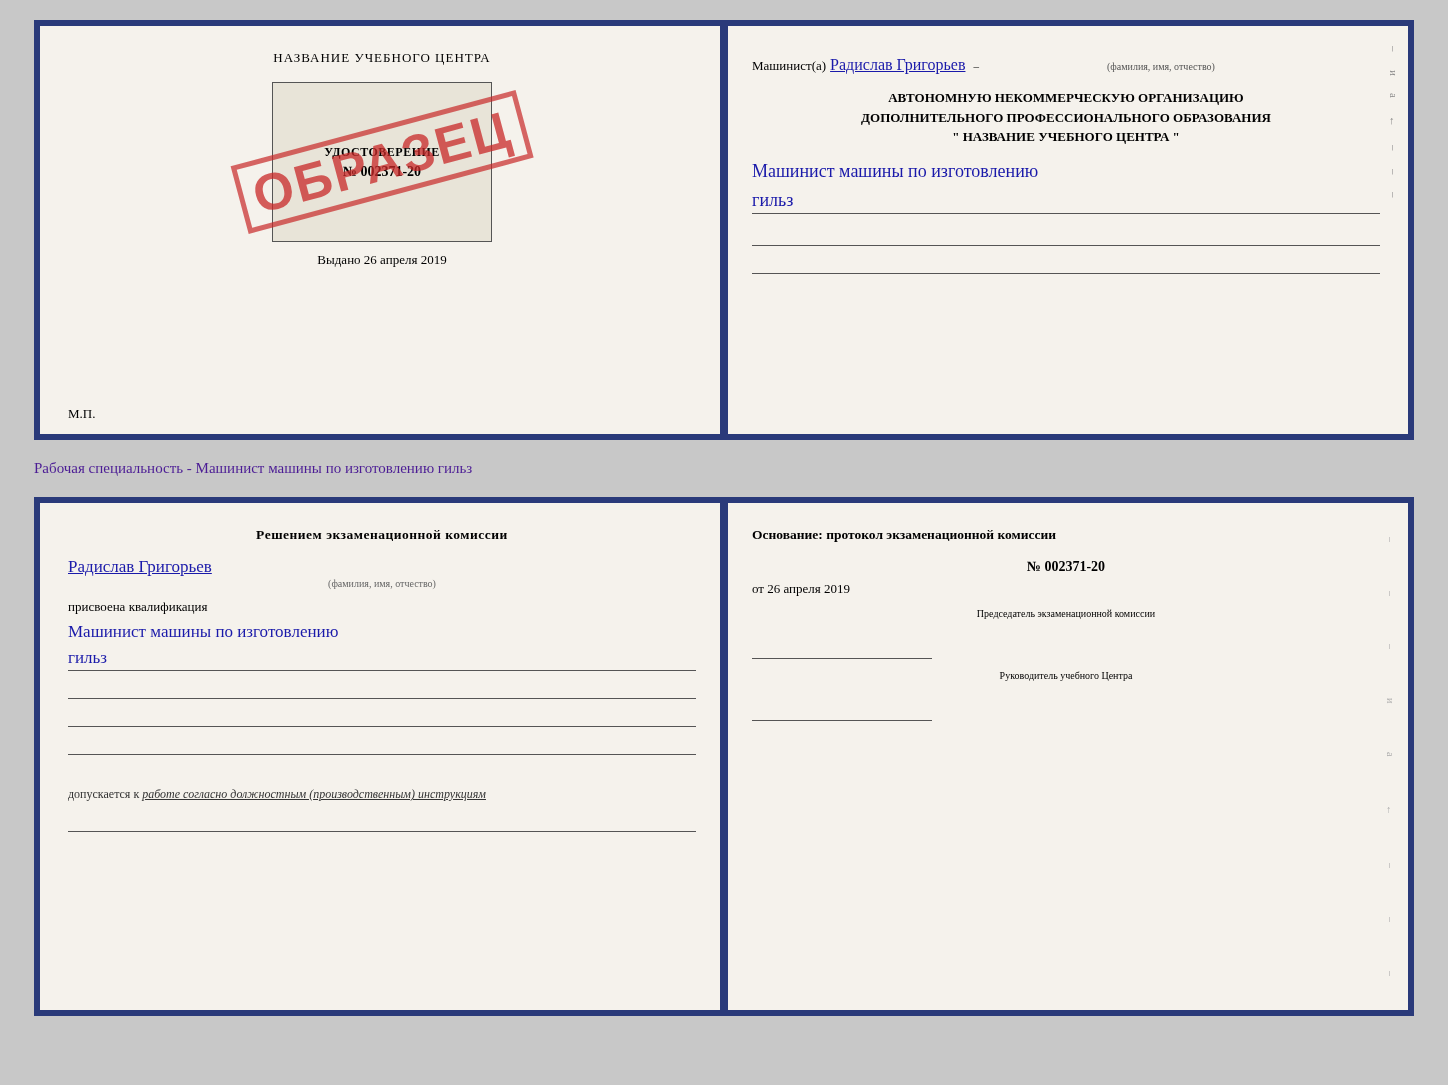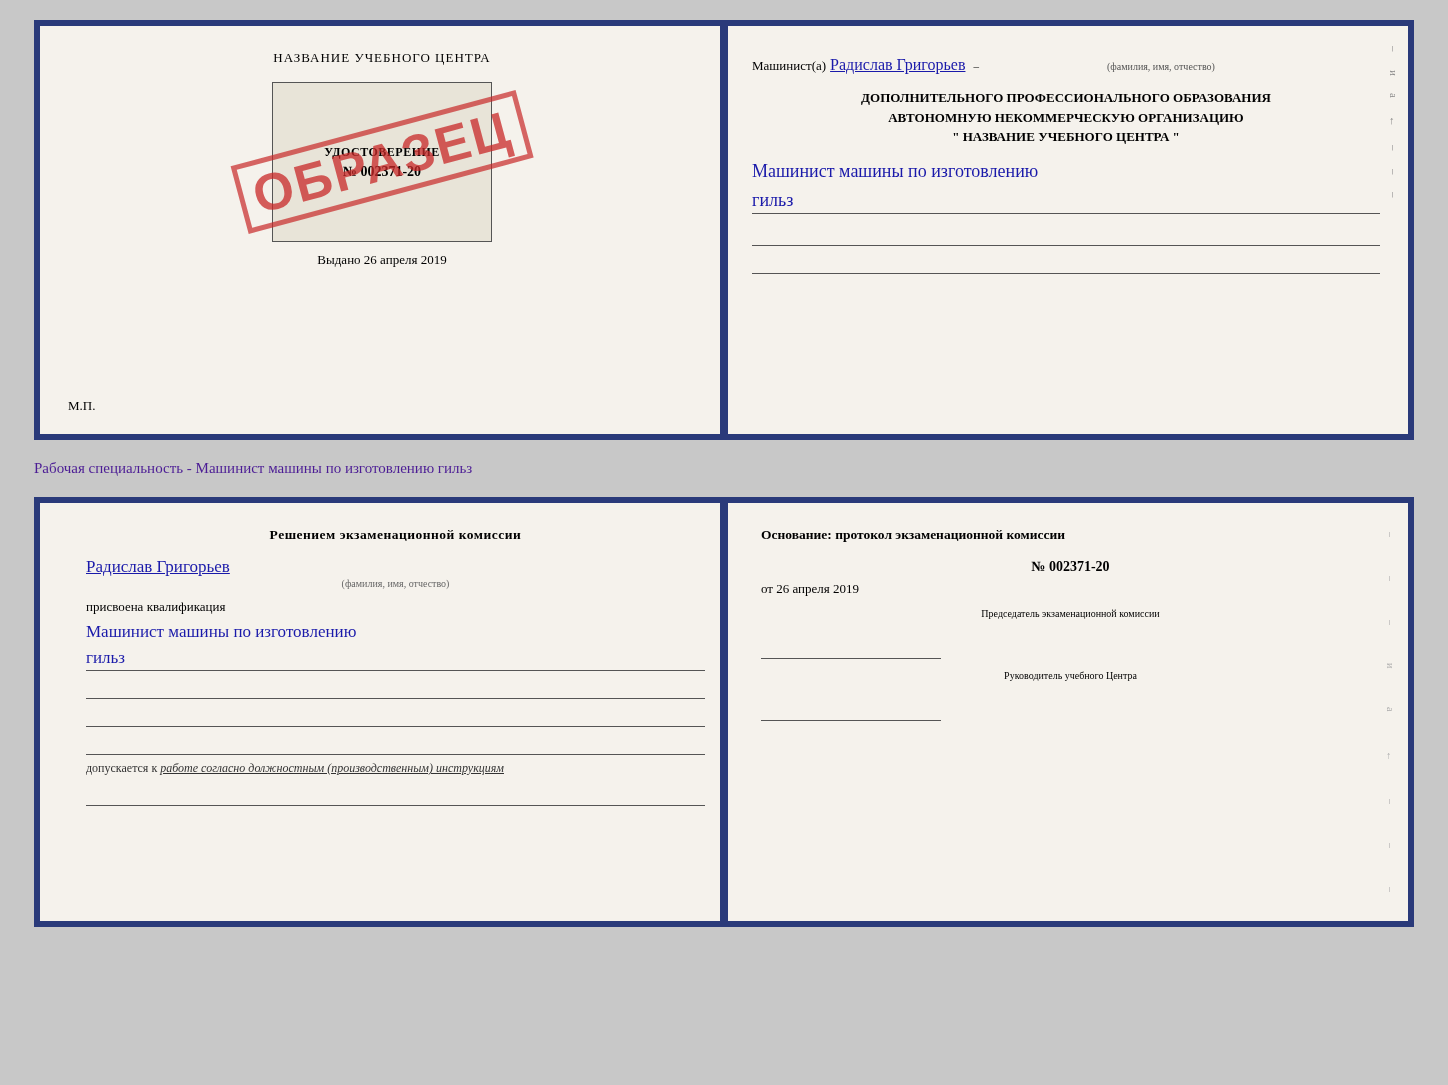--- a/index.html
+++ b/index.html
@@ -19,21 +19,21 @@
     .document {
       background: #f5f2ec;
       border: 6px solid #2a3a7a;
       width: 1380px;
       display: flex;
       position: relative;
       overflow: hidden;
     }
 
     .doc-top { height: 420px; }
-    .doc-bottom { height: 430px; padding-left: 18px; }
+    .doc-bottom { height: 519px; }
 
     
     .document::after {
       content: '';
       position: absolute;
       left: 50%;
       top: 0;
       bottom: 0;
       width: 8px;
       background: #2a3a7a;
@@ -101,21 +101,21 @@
     }
 
     .vydano-line {
       font-size: 13px;
       text-align: center;
       margin-top: 6px;
     }
 
     .mp-text {
       position: absolute;
-      bottom: 20px;
+      bottom: 12px;
       left: 28px;
       font-size: 13px;
     }
 
     
     .right-content {
       font-size: 13px;
       line-height: 1.9;
     }
 
@@ -221,21 +221,21 @@
     .profession-handwritten {
       font-family: 'Segoe Script', 'Brush Script MT', cursive;
       font-size: 17px;
       color: #1a1aaa;
       line-height: 1.5;
       display: block;
     }
 
     .допускается {
       font-size: 12px;
-      margin-top: 6px;
+      margin-top: 32px;
       color: #333;
     }
 
     .допускается-italic {
       font-style: italic;
       text-decoration: underline;
     }
 
     
     .bottom-right .section-title {
@@ -321,22 +321,22 @@
       <div class="right-row">
         <span>Машинист(а)</span>
         <span class="handwritten">Радислав Григорьев</span>
         <span style="font-size:11px;margin-left:4px;">–</span>
         <br>
         <span class="small-label" style="margin-left:120px;">(фамилия, имя, отчество)</span>
       </div>
 
 
       <div class="center-text" style="margin-top:8px;">
+        <div>АВТОНОМНУЮ НЕКОММЕРЧЕСКУЮ ОРГАНИЗАЦИЮ</div>
         <div>ДОПОЛНИТЕЛЬНОГО ПРОФЕССИОНАЛЬНОГО ОБРАЗОВАНИЯ</div>
-        <div>АВТОНОМНУЮ НЕКОММЕРЧЕСКУЮ ОРГАНИЗАЦИЮ</div>
         <div>" НАЗВАНИЕ УЧЕБНОГО ЦЕНТРА "</div>
       </div>
 
       <div style="margin-top:12px;">
         <div class="profession-text">Машинист машины по изготовлению</div>
         <div class="profession-text underline-block">гильз</div>
         <div class="underline-block" style="margin-top:8px;"></div>
         <div class="underline-block"></div>
       </div>
 

